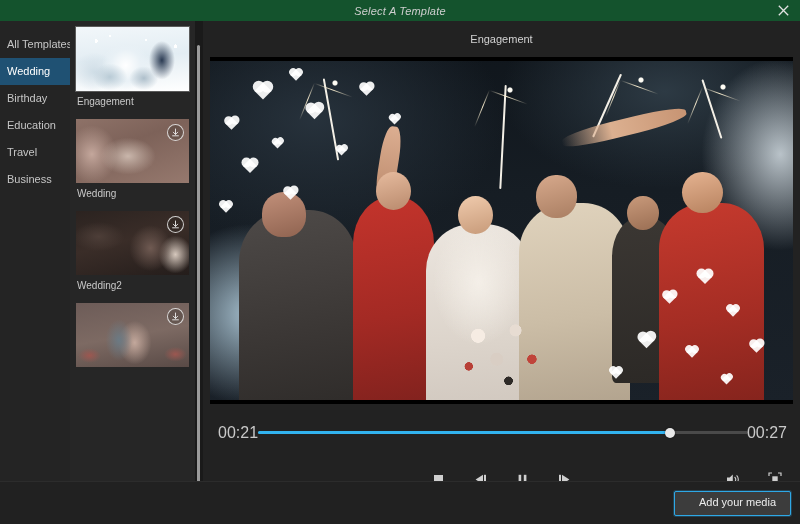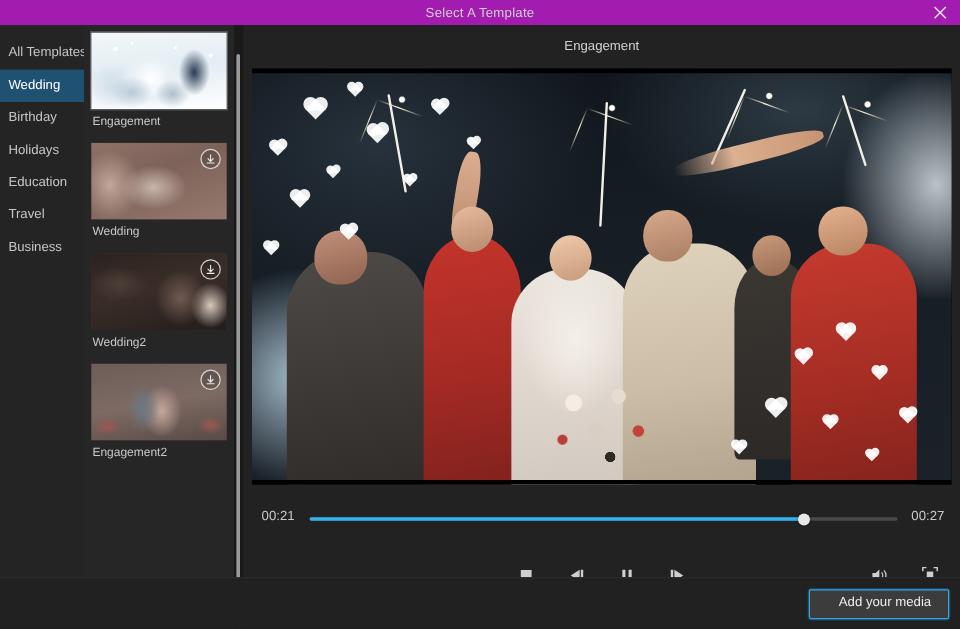--- a/index.html
+++ b/index.html
@@ -8,23 +8,23 @@
     background:#1e1e1e;
     font-family:"Liberation Sans", sans-serif;
     color:#d8d8d8;
     -webkit-font-smoothing:antialiased;
   }
   .app{position:relative;width:800px;height:524px;background:#1e1e1e;}
 
   
   .titlebar{
     position:absolute;left:0;top:0;width:800px;height:21px;
-    background:#a21caf;
+    background:#14532d;
     border-bottom:1px solid #2a2a2a;
-    display:flex;align-items:center;justify-content:center;
+    display:flex;align-items:center;justify-content:center;font-style:italic;
   }
   .titlebar-text{
     font-size:11px;color:#cfcfcf;letter-spacing:.2px;
   }
   .close-btn{
     position:absolute;right:0;top:0;width:34px;height:21px;
     display:flex;align-items:center;justify-content:center;
     cursor:pointer;
   }
   .close-btn svg{display:block;}
@@ -267,21 +267,21 @@
   .heart:before{top:-50%;left:0;}
   .heart:after{top:0;left:50%;}
   .pv-frame-top{position:absolute;left:0;top:0;width:100%;height:4px;background:#000;}
   .pv-frame-bot{position:absolute;left:0;bottom:0;width:100%;height:4px;background:#000;}
 
   
   .timeline{
     position:absolute;left:7px;top:392px;width:583px;height:40px;
   }
   .time-left,.time-right{
-    position:absolute;top:11px;font-size:11px;color:#c9c9c9;
+    position:absolute;top:11px;font-size:16px;color:#c9c9c9;
   }
   .time-left{left:8px;}
   .time-right{right:6px;}
   .track{
     position:absolute;left:48px;top:18px;width:490px;height:3px;
     background:#4a4a4a;border-radius:2px;cursor:pointer;
   }
   .track-fill{
     position:absolute;left:0;top:0;height:3px;width:84%;
     background:#32b3ef;border-radius:2px;
@@ -335,21 +335,20 @@
           <path d="M0.8 0.8 L10.2 10.2 M10.2 0.8 L0.8 10.2" stroke="#e2e2e2" stroke-width="1.3" fill="none"></path>
         </svg>
       </span>
     </div>
   </div>
 
   <div class="rail">
     <div class="rail-item"><span>All Templates</span></div>
     <div class="rail-item active"><span>Wedding</span></div>
     <div class="rail-item"><span>Birthday</span></div>
-    <div class="rail-item"><span>Holidays</span></div>
     <div class="rail-item"><span>Education</span></div>
     <div class="rail-item"><span>Travel</span></div>
     <div class="rail-item"><span>Business</span></div>
   </div>
 
   <div class="thumbcol">
     <div class="thumbwrap">
 
       <div class="thumb selected">
         <div class="thumb-img">
@@ -385,21 +384,20 @@
 
       <div class="thumb">
         <div class="thumb-img">
           <div class="art art-engagement2"></div>
           <div class="dl-icon">
             <svg width="9" height="9" viewBox="0 0 9 9">
                 <path d="M4.5 1 V6.2 M2.3 4.2 L4.5 6.5 L6.7 4.2 M1.6 7.8 H7.4" stroke="#ededed" stroke-width="0.9" fill="none" stroke-linecap="round"></path>
               </svg>
           </div>
         </div>
-        <div class="thumb-label">Engagement2</div>
       </div>
 
     </div>
   </div>
 
   <div class="splitter">
     <div class="splitter-track"></div>
   </div>
 
   <div class="main">

